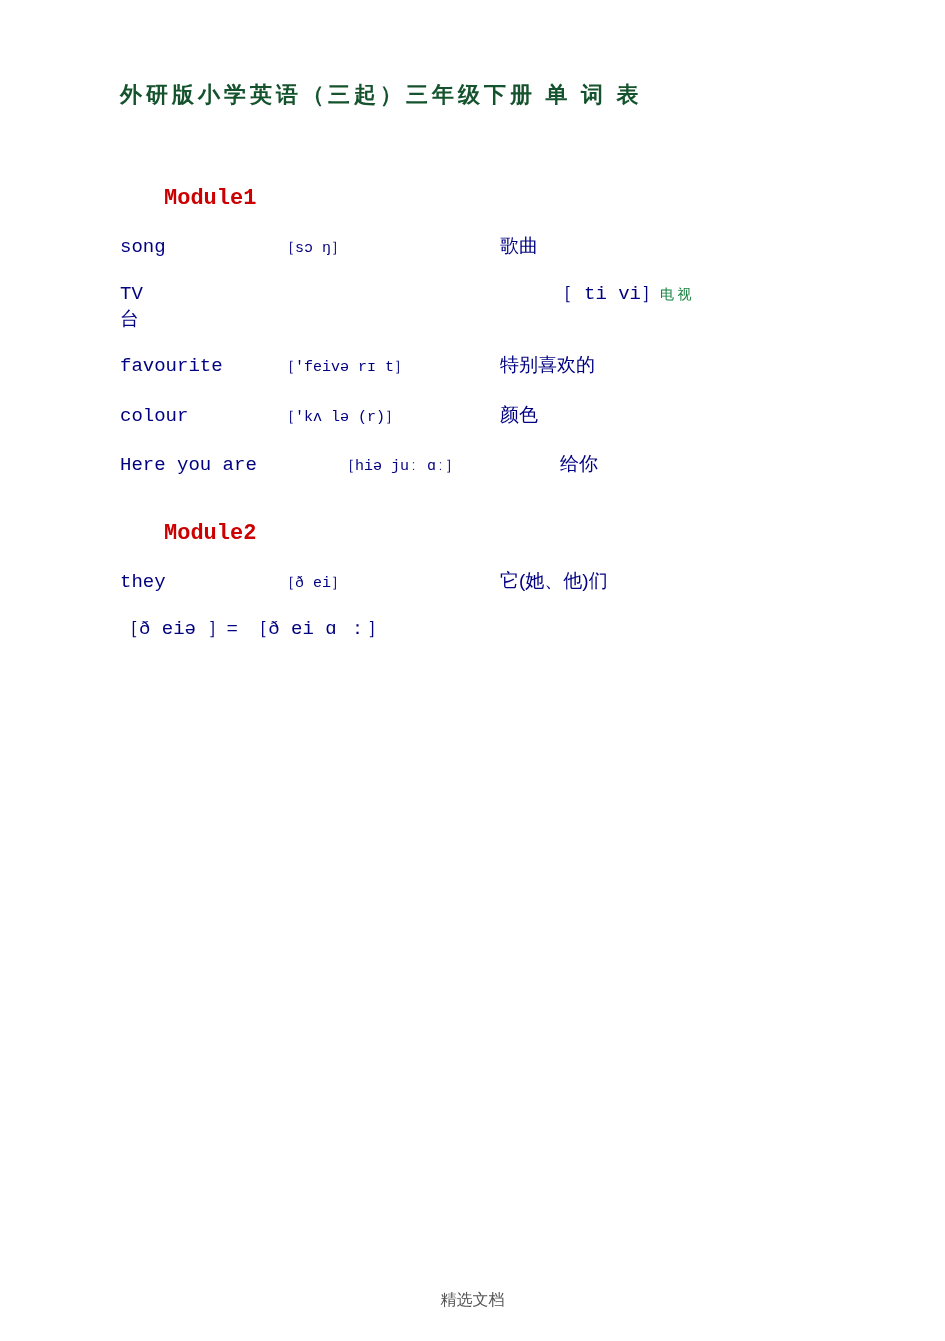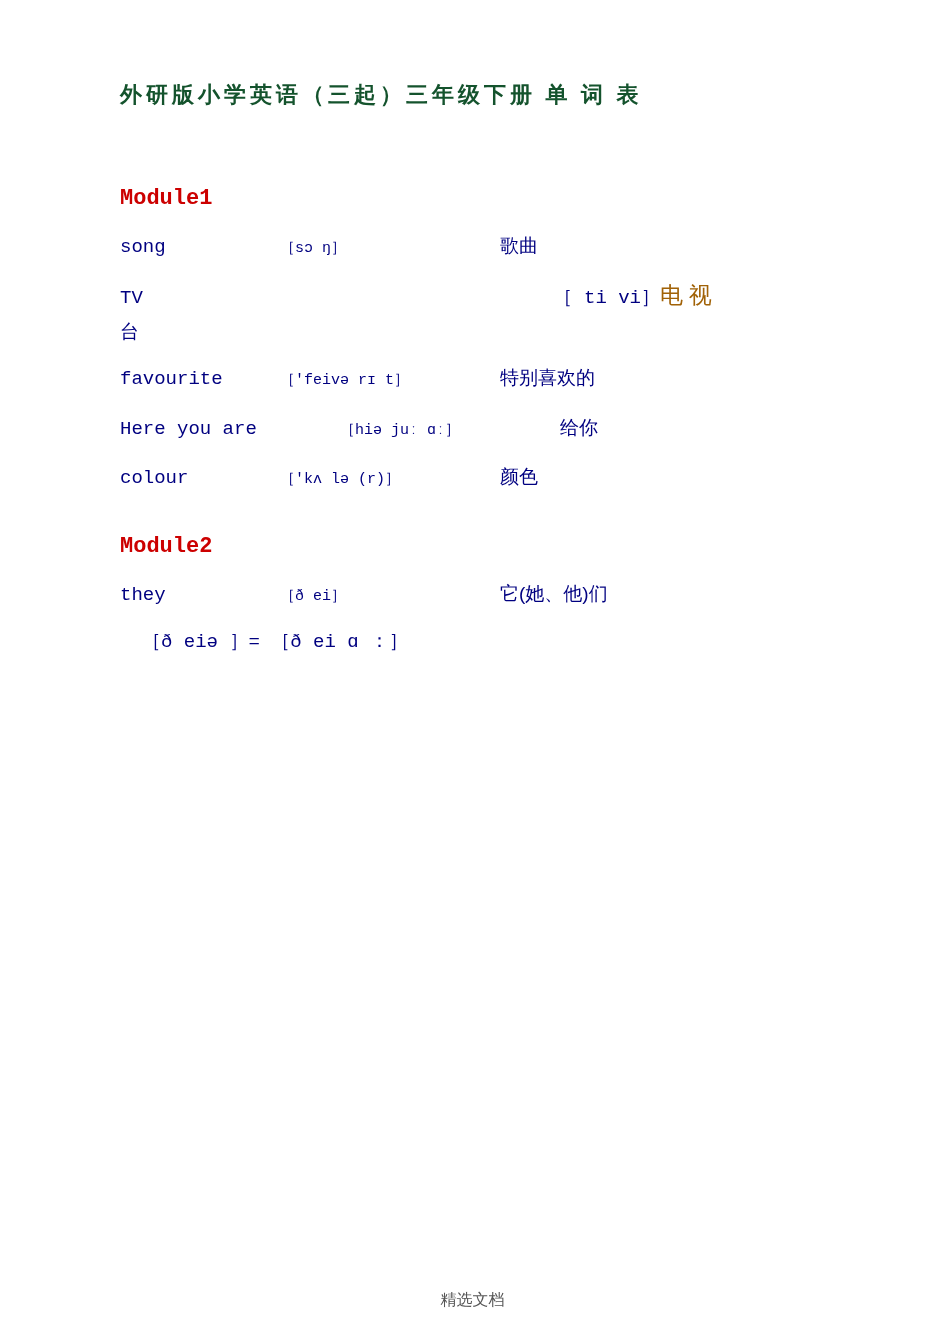--- a/index.html
+++ b/index.html
@@ -25,20 +25,21 @@
       margin-bottom: 76px;
       margin-top: 20px;
     }
 
     .module-heading {
       font-family: 'Courier New', Courier, monospace;
       font-size: 22px;
       color: #cc0000;
       font-weight: bold;
       margin-bottom: 20px;
+      margin-left: 44px;
     }
 
     .module-section {
       margin-bottom: 40px;
     }
 
     .word-row {
       display: flex;
       align-items: baseline;
       margin-bottom: 18px;
@@ -62,43 +63,43 @@
 
     .word-chinese {
       color: #000080;
       font-family: Liberation Sans, sans-serif;
       font-size: 19px;
     }
 
     .tv-row {
       display: flex;
       align-items: baseline;
-      margin-bottom: 8px;
+      margin-bottom: 0px;
       font-size: 19px;
       color: #000080;
       font-family: 'Courier New', Courier, monospace;
     }
 
     .tv-english {
       color: #000080;
       min-width: 160px;
       font-size: 19px;
     }
 
     .tv-phonetic {
       color: #000080;
       min-width: 380px;
       font-size: 19px;
       text-align: right;
     }
 
     .tv-chinese {
-      color: #a16207;
-      font-family: SimSun, '宋体', serif;
-      font-size: 23px;
+      color: #15803d;
+      font-family: SimSun, '宋体', serif;
+      font-size: 14px;
     }
 
     .tv-continuation {
       display: block;
       margin-left: 0px;
       margin-bottom: 18px;
       font-size: 19px;
       color: #000080;
       font-family: SimSun, '宋体', serif;
     }
@@ -126,21 +127,20 @@
     .they-re-english {
       color: #000080;
       min-width: 280px;
       font-size: 19px;
     }
 
     .they-re-phonetic {
       color: #000080;
       font-size: 19px;
       flex: 1;
-      margin-left: 22px;
     }
 
     .they-re-continuation {
       display: block;
       margin-left: 30px;
       margin-bottom: 18px;
       font-family: SimSun, '宋体', serif;
       font-size: 19px;
       color: #000080;
     }
@@ -166,30 +166,30 @@
   </div>
   <span class="tv-continuation">台</span>
 
   <div class="word-row">
     <span class="word-english">favourite</span>
     <span class="word-phonetic">［'feivə rɪ t］</span>
     <span class="word-chinese">特别喜欢的</span>
   </div>
 
   <div class="word-row">
+    <span class="word-english">colour</span>
+    <span class="word-phonetic">［'kʌ lə (r)］</span>
+    <span class="word-chinese">颜色</span>
+  </div>
+
+  <div class="word-row">
     <span class="word-english" style="min-width:220px;">Here  you  are</span>
     <span class="word-phonetic">［hiə  juː  ɑː］</span>
     <span class="word-chinese">给你</span>
   </div>
-
-  <div class="word-row">
-    <span class="word-english">colour</span>
-    <span class="word-phonetic">［'kʌ lə (r)］</span>
-    <span class="word-chinese">颜色</span>
-  </div>
 </div>
 
 <div class="module-section">
   <div class="module-heading">Module2</div>
 
   <div class="word-row">
     <span class="word-english">they</span>
     <span class="word-phonetic">［ð ei］</span>
     <span class="word-chinese">它(她、他)们</span>
   </div>

